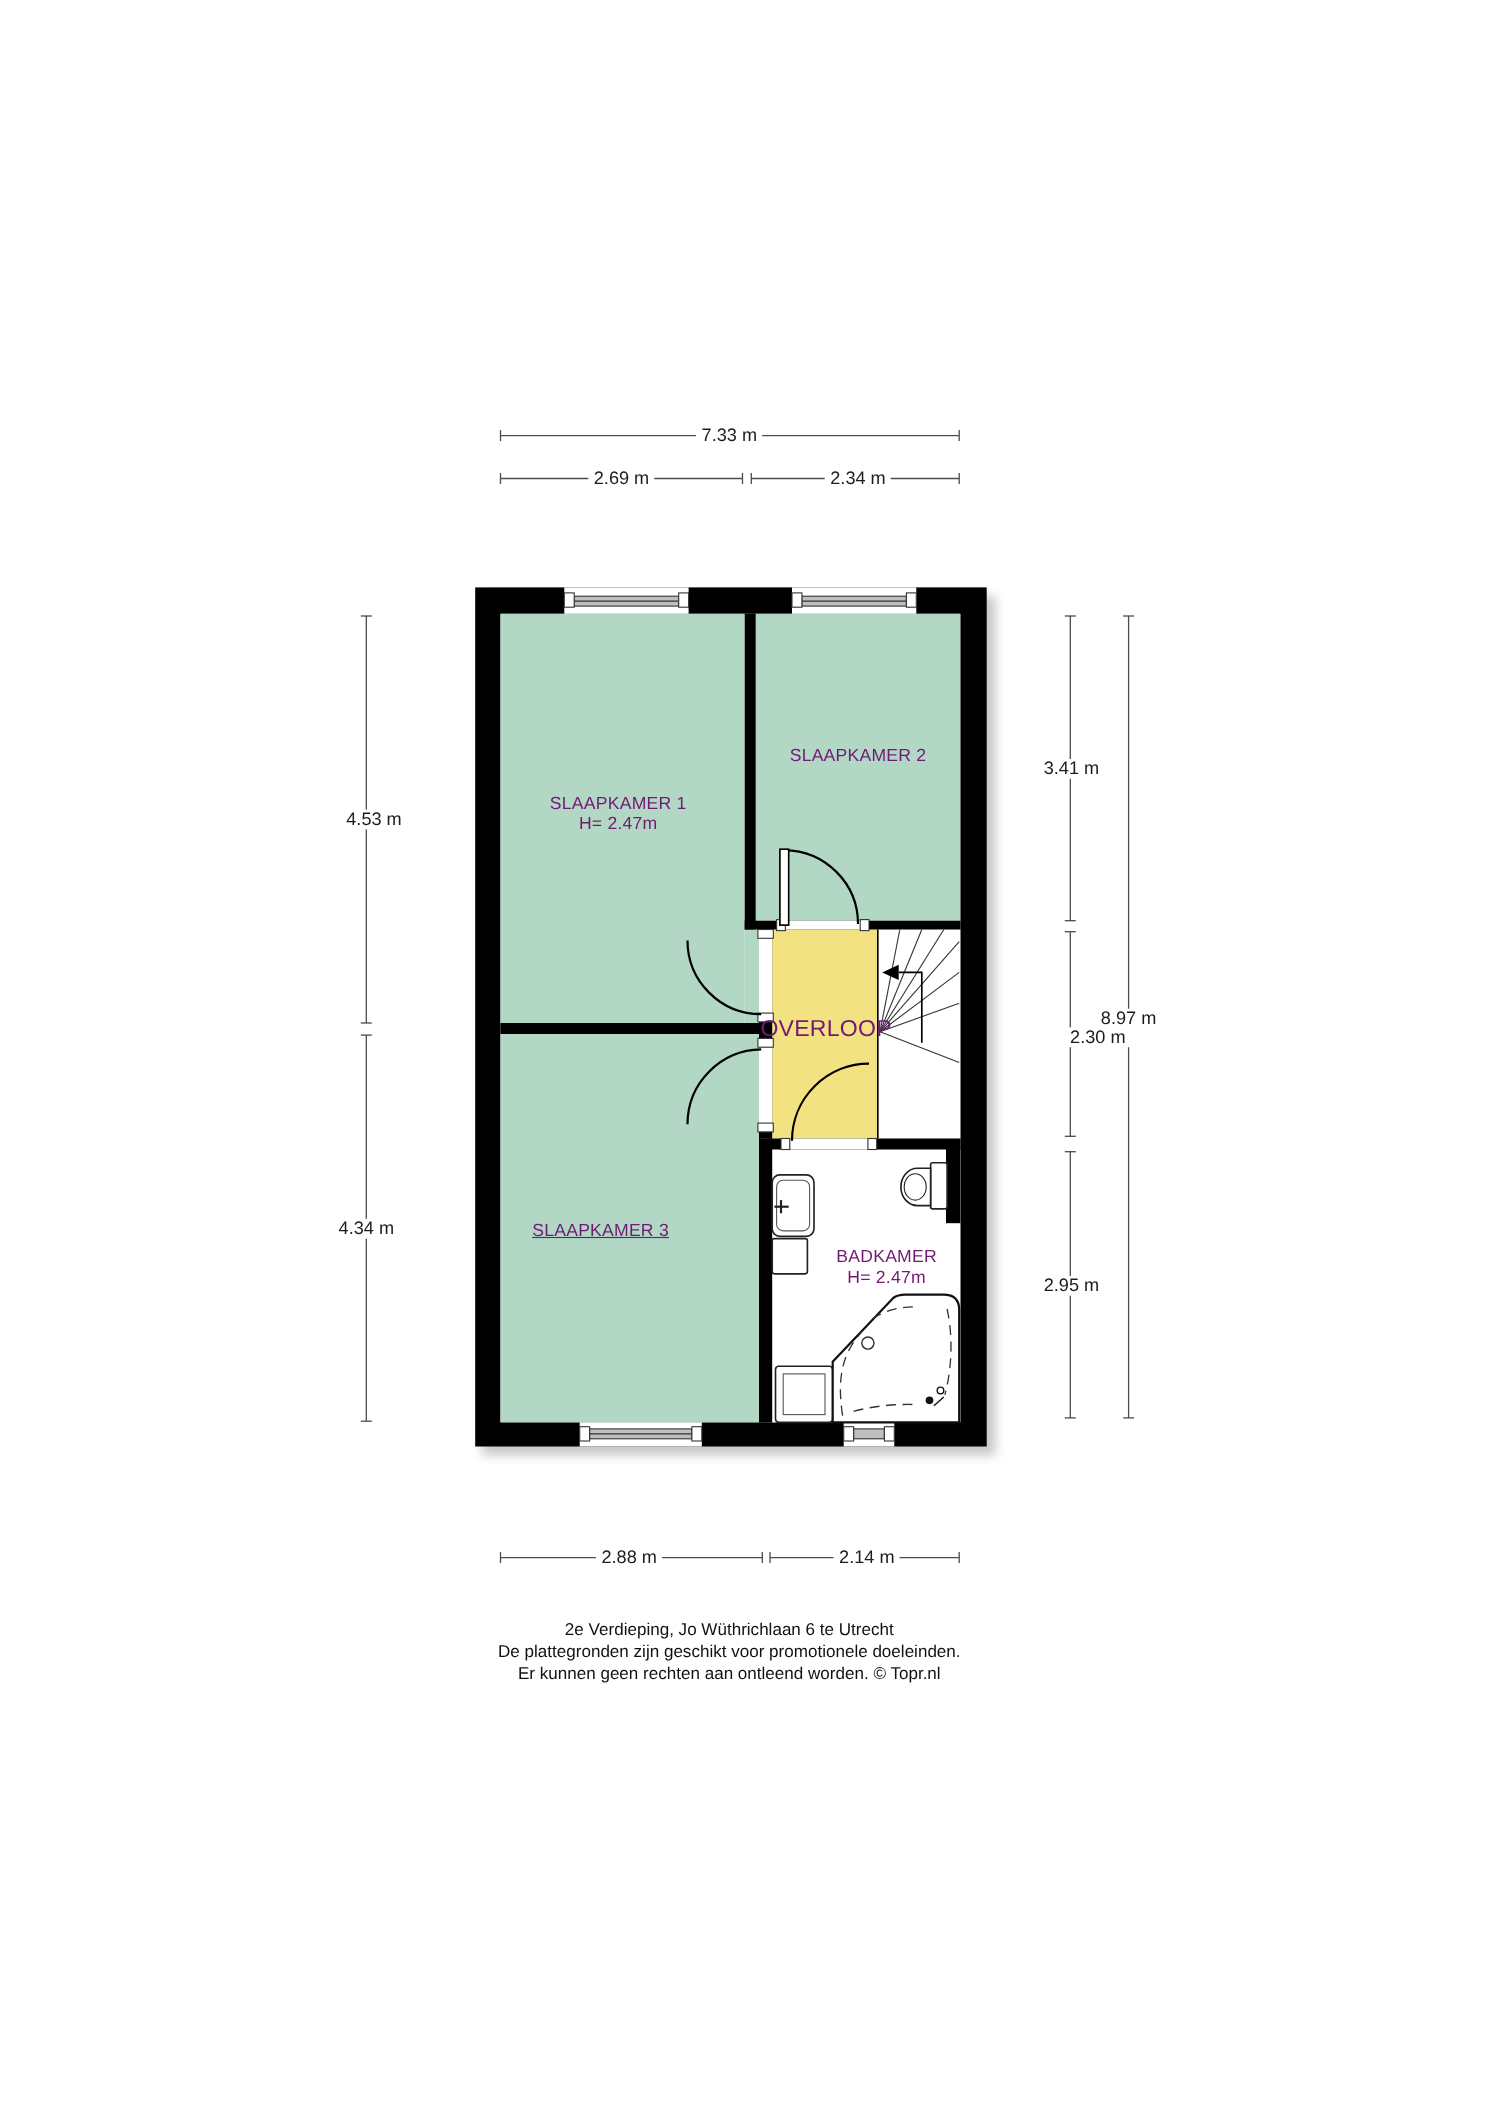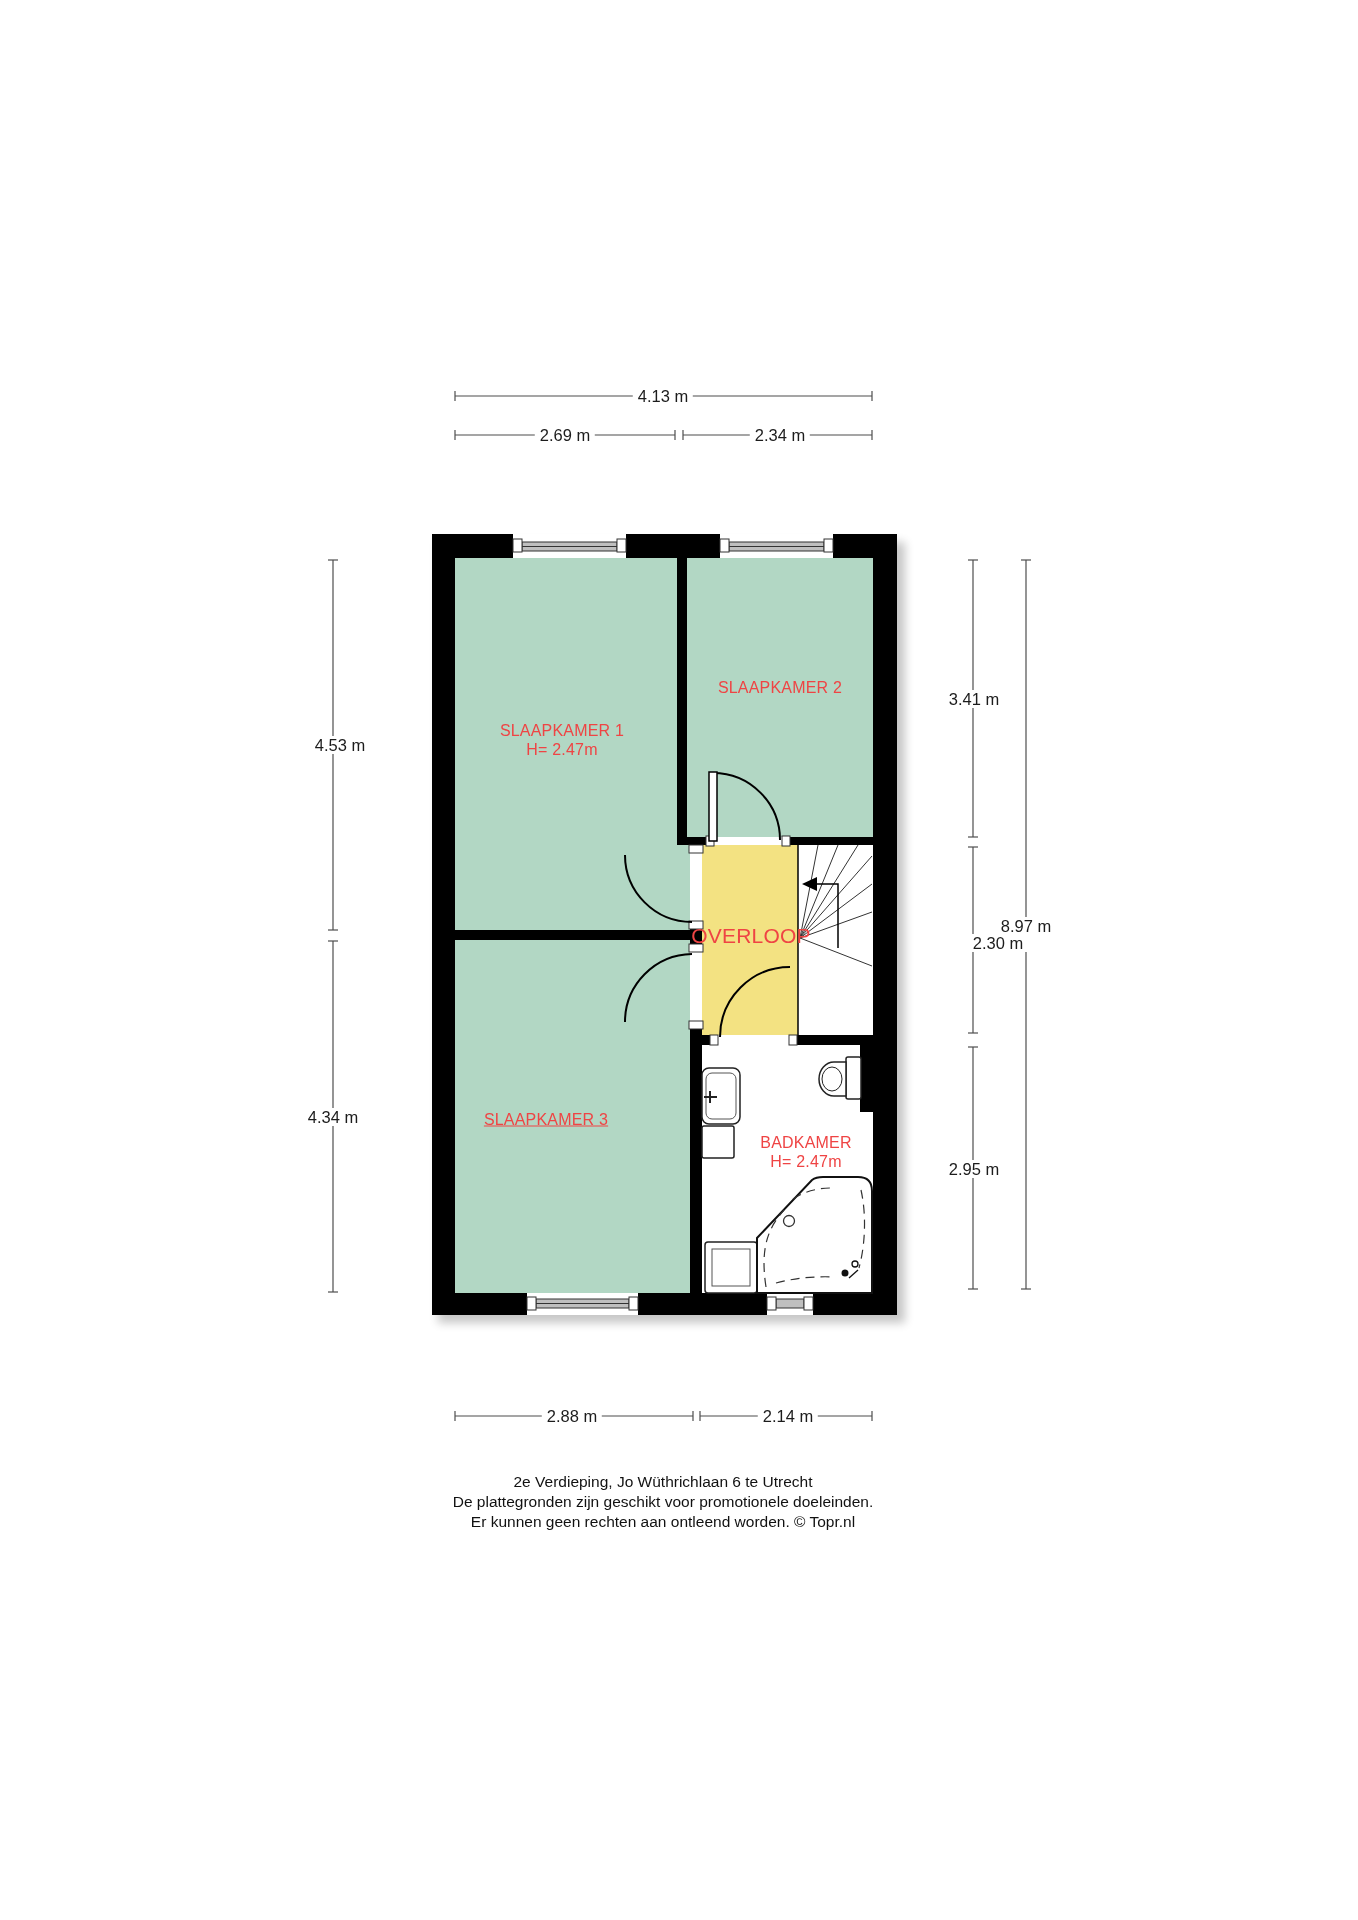--- a/index.html
+++ b/index.html
@@ -3,21 +3,21 @@
 <meta charset="utf-8">
 <style>
   html,body{margin:0;padding:0;background:#fff;}
   #canvas{
     position:relative;width:1358px;height:1920px;background:#ffffff;
     font-family:"Liberation Sans", sans-serif;overflow:hidden;
   }
   #plan-svg{position:absolute;left:0;top:0;}
   .lbl{
     position:absolute;transform:translate(-50%,-50%);
-    font-size:16px;color:#ef4444;white-space:nowrap;letter-spacing:.2px;
+    font-size:16px;color:#701a75;white-space:nowrap;letter-spacing:.2px;
     text-align:center;line-height:19px;
   }
   .dim{
     position:absolute;transform:translate(-50%,-50%);
     font-size:16.5px;color:#1c1c1c;background:#fff;padding:0 5px;
     white-space:nowrap;line-height:18px;
   }
   .caption{
     position:absolute;left:663px;top:1472px;transform:translateX(-50%);
     font-size:15.5px;color:#111;text-align:center;line-height:20px;white-space:nowrap;
@@ -212,21 +212,21 @@
     <span style="display:block;">H= 2.47m</span>
   </div>
   <div class="lbl" style="left:780px;top:687px;">SLAAPKAMER 2</div>
   <div class="lbl" style="left:546px;top:1119px;text-decoration:underline;">SLAAPKAMER 3</div>
   <div class="lbl" style="left:751px;top:935px;font-size:21px;">OVERLOOP</div>
   <div class="lbl" style="left:806px;top:1152px;">
     <span style="display:block;">BADKAMER</span>
     <span style="display:block;">H= 2.47m</span>
   </div>
 
-  <div class="dim" style="left:663px;top:396px;">4.13 m</div>
+  <div class="dim" style="left:663px;top:396px;">7.33 m</div>
   <div class="dim" style="left:565px;top:435px;">2.69 m</div>
   <div class="dim" style="left:780px;top:435px;">2.34 m</div>
   <div class="dim" style="left:572px;top:1416px;">2.88 m</div>
   <div class="dim" style="left:788px;top:1416px;">2.14 m</div>
   <div class="dim" style="left:340px;top:745px;">4.53 m</div>
   <div class="dim" style="left:333px;top:1117px;">4.34 m</div>
   <div class="dim" style="left:974px;top:699px;">3.41 m</div>
   <div class="dim" style="left:998px;top:943px;">2.30 m</div>
   <div class="dim" style="left:974px;top:1169px;">2.95 m</div>
   <div class="dim" style="left:1026px;top:926px;">8.97 m</div>

